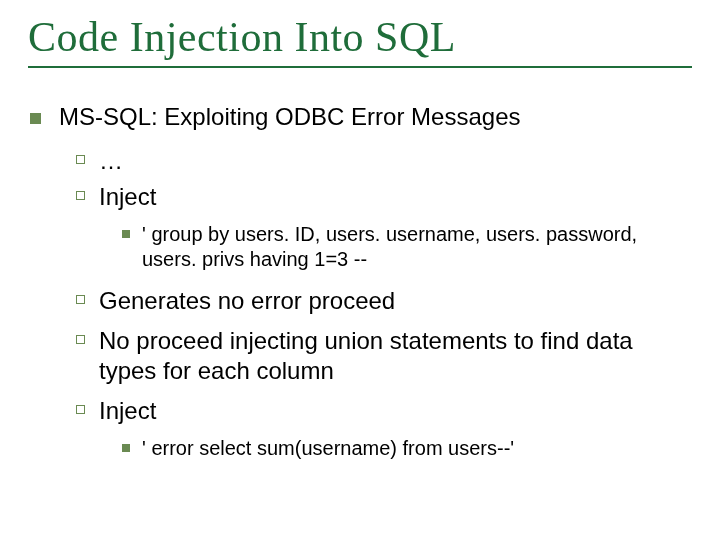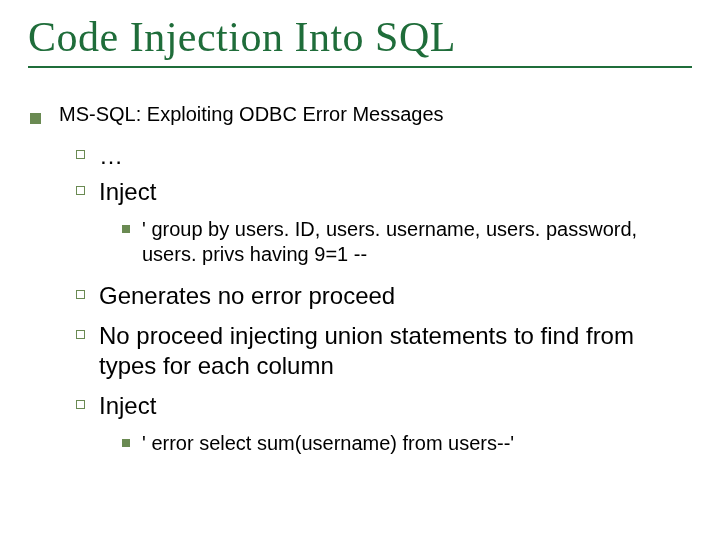--- a/index.html
+++ b/index.html
@@ -36,21 +36,21 @@
   .lvl1 {
     display: flex;
     align-items: flex-start;
     margin: 0 0 14px 2px;
   }
   .lvl1 .bullet-sq {
     margin-right: 18px;
     margin-top: 11px;
   }
   .lvl1 .txt {
-    font-size: 20px;
+    font-size: 24px;
     line-height: 1.25;
   }
   .lvl2 {
     display: flex;
     align-items: flex-start;
     margin: 0 0 10px 48px;
   }
   .lvl2 .bullet-hollow {
     margin-right: 14px;
     margin-top: 9px;
@@ -117,31 +117,31 @@
     <span class="txt">…</span>
   </div>
 
   <div class="lvl2">
     <span class="bullet-hollow"></span>
     <span class="txt">Inject</span>
   </div>
 
   <div class="lvl3">
     <span class="bullet-sq-sm"></span>
-    <span class="txt">' group by users. ID, users. username, users. password, users. privs  having 9=1 --</span>
+    <span class="txt">' group by users. ID, users. username, users. password, users. privs  having 1=3 --</span>
   </div>
 
   <div class="lvl2">
     <span class="bullet-hollow"></span>
     <span class="txt">Generates no error proceed</span>
   </div>
 
   <div class="lvl2">
     <span class="bullet-hollow"></span>
-    <span class="txt">No proceed injecting union statements to find from types for each column</span>
+    <span class="txt">No proceed injecting union statements to find data types for each column</span>
   </div>
 
   <div class="lvl2">
     <span class="bullet-hollow"></span>
     <span class="txt">Inject</span>
   </div>
 
   <div class="lvl3">
     <span class="bullet-sq-sm"></span>
     <span class="txt">' error select sum(username) from users--'</span>

